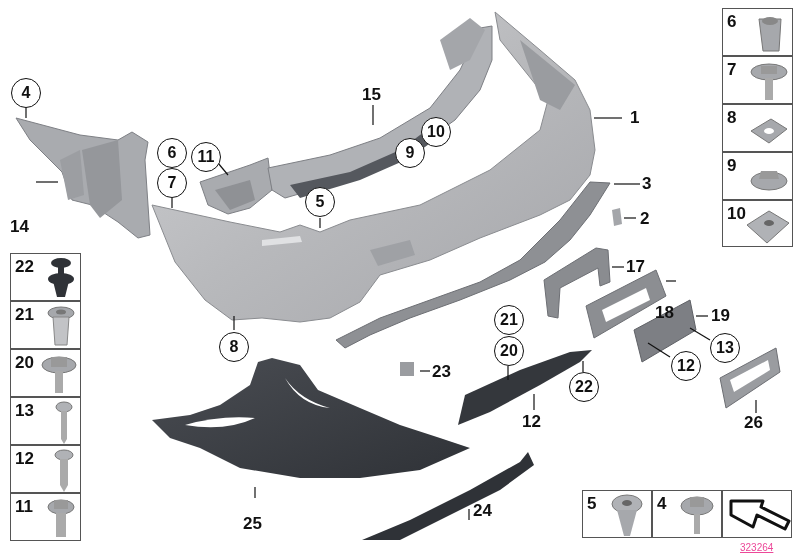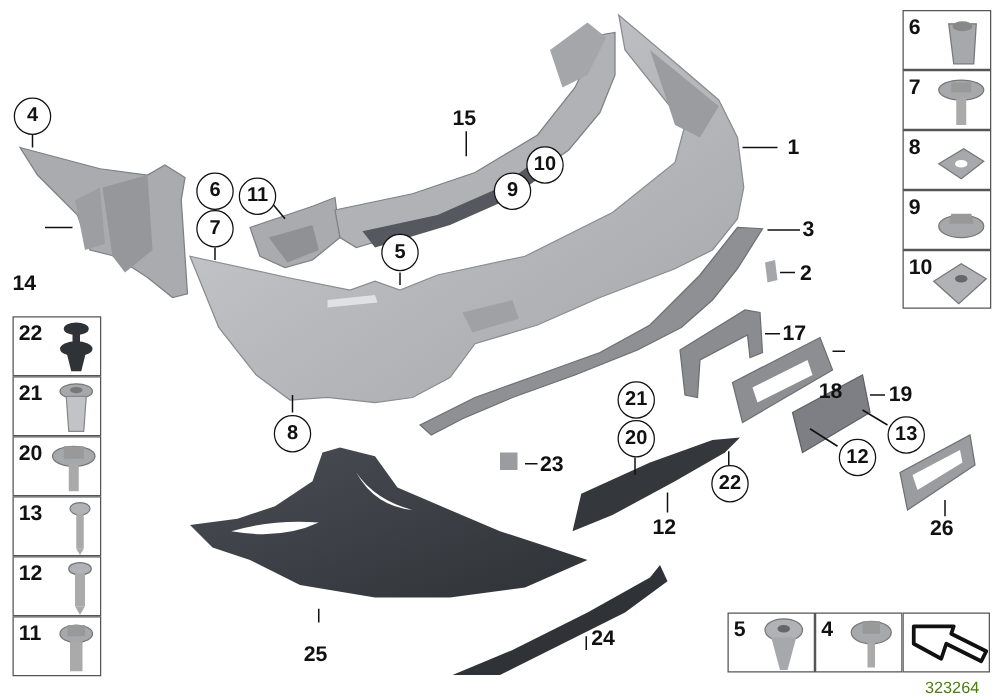--- a/index.html
+++ b/index.html
@@ -3,21 +3,21 @@
 <meta charset="utf-8">
 <style>
   html,body{margin:0;padding:0;background:#ffffff;}
   body{width:800px;height:560px;position:relative;overflow:hidden;font-family:"Liberation Sans",sans-serif;}
   #diagram{position:absolute;left:0;top:0;width:800px;height:560px;}
   .lbl{position:absolute;font-weight:bold;font-size:17px;color:#111;line-height:1;}
   .circ{position:absolute;width:30px;height:30px;border:1.6px solid #111;border-radius:50%;box-sizing:border-box;display:flex;align-items:center;justify-content:center;font-weight:bold;font-size:16px;color:#111;background:#fff;}
   .box{position:absolute;border:1px solid #555;box-sizing:border-box;background:#fff;}
   .box .num{position:absolute;left:4px;top:3px;font-weight:bold;font-size:17px;color:#111;}
   .box svg{position:absolute;}
-  .catno{position:absolute;left:740px;top:542px;font-size:13px;color:#4d7c0f;}
+  .catno{position:absolute;left:740px;top:542px;font-size:10px;color:#ec4899;text-decoration:underline;}
 </style>
 </head>
 <body>
 
 <div id="diagram">
 
   <svg width="800" height="560" style="position:absolute;left:0;top:0;">
     <defs>
       <linearGradient id="gBump" x1="0" y1="0" x2="1" y2="1">
         <stop offset="0" stop-color="#cfd0d3"></stop>

